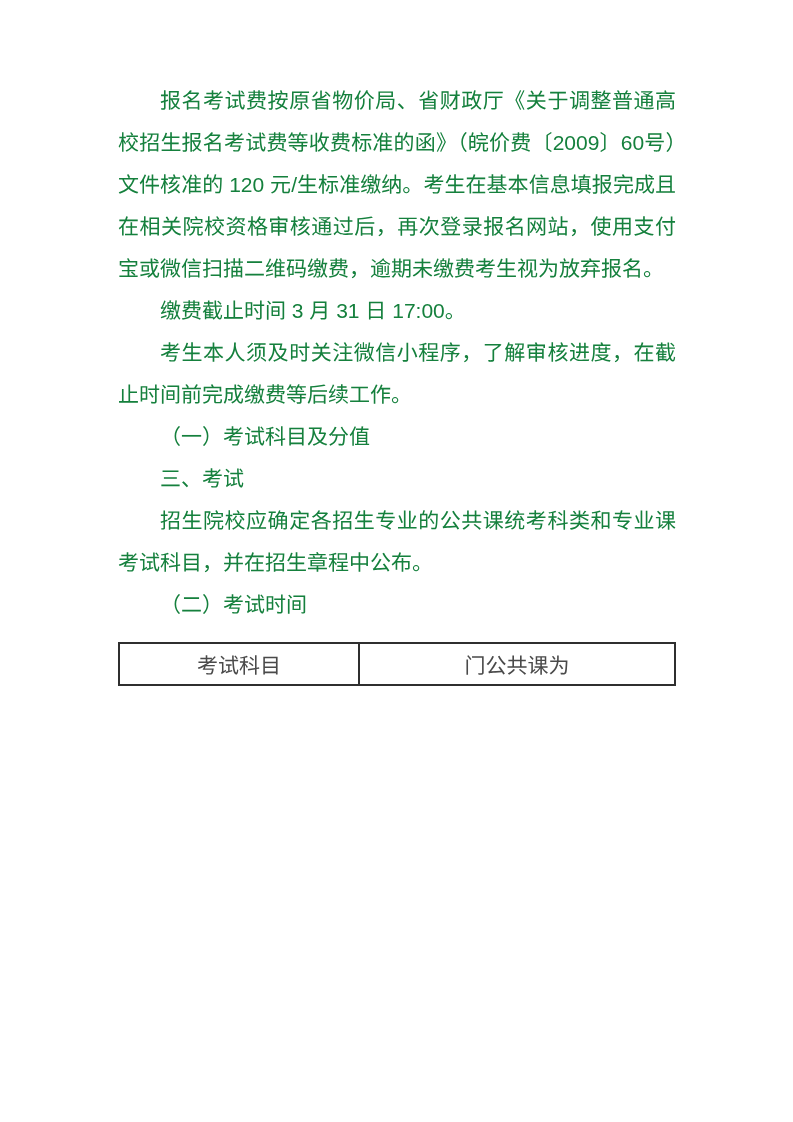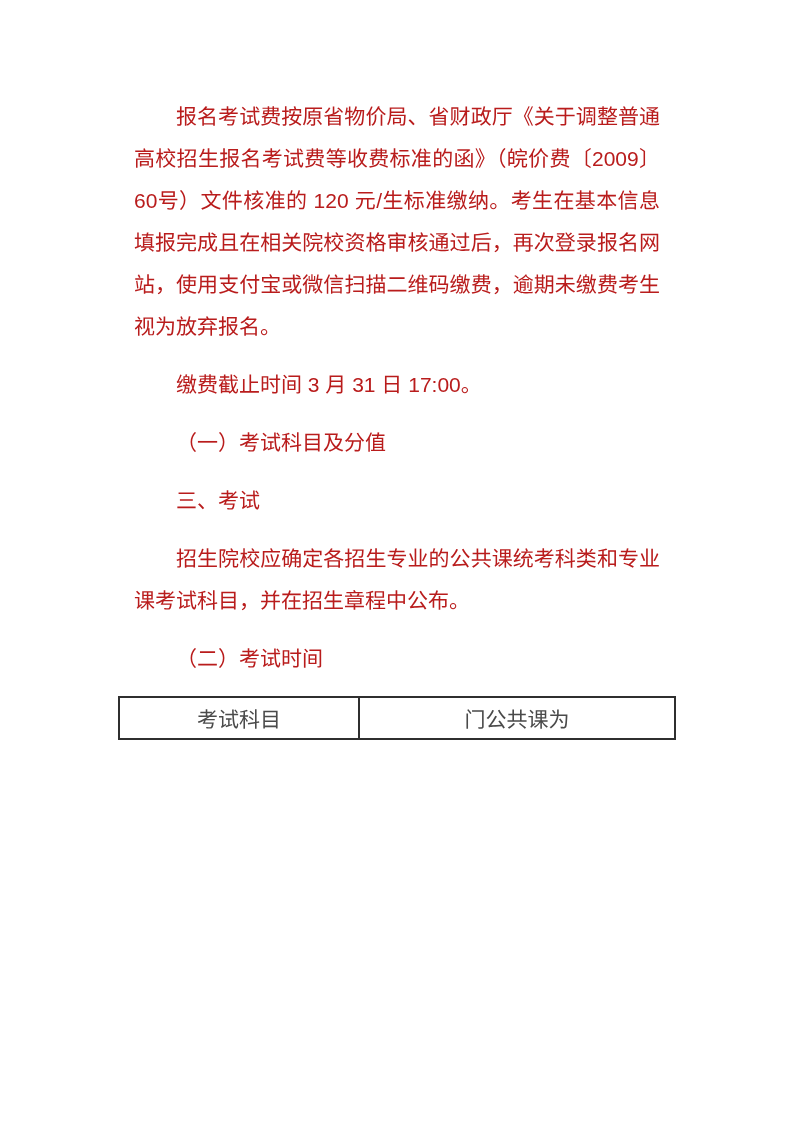--- a/index.html
+++ b/index.html
@@ -15,33 +15,33 @@
     overflow: hidden;
     font-family: "Liberation Sans", "DejaVu Sans", sans-serif;
   }
   .content {
     box-sizing: border-box;
     width: 100%;
     height: 100%;
     padding: 80px 117px 0 118px;
   }
   p.doc-par {
-    margin: 16px;
+    margin: 0;
     font-size: 21px;
     line-height: 42px;
-    color: #b91c1c;
+    color: #15803d;
     text-align: justify;
     text-indent: 2em;
     word-break: break-all;
   }
   table.exam-table {
     width: 100%;
     border-collapse: collapse;
     table-layout: fixed;
-    margin-top: 2px;
+    margin-top: 16px;
   }
   table.exam-table td {
     border: 2px solid #2f2f2f;
     height: 40px;
     padding: 0;
     text-align: center;
     vertical-align: middle;
     font-size: 21px;
     color: #4a4a4a;
   }
@@ -49,20 +49,21 @@
 </head>
 <body>
 
 <div class="page">
   <div class="content">
 
     <p class="doc-par">报名考试费按原省物价局、省财政厅《关于调整普通高校招生报名考试费等收费标准的函》（皖价费〔2009〕60号）文件核准的 120 元/生标准缴纳。考生在基本信息填报完成且在相关院校资格审核通过后，再次登录报名网站，使用支付宝或微信扫描二维码缴费，逾期未缴费考生视为放弃报名。</p>
 
     <p class="doc-par">缴费截止时间 3 月 31 日 17:00。</p>
 
+    <p class="doc-par">考生本人须及时关注微信小程序，了解审核进度，在截止时间前完成缴费等后续工作。</p>
 
     <p class="doc-par">（一）考试科目及分值</p>
 
     <p class="doc-par">三、考试</p>
 
 
     <p class="doc-par">招生院校应确定各招生专业的公共课统考科类和专业课考试科目，并在招生章程中公布。</p>
 
     <p class="doc-par">（二）考试时间</p>
 

